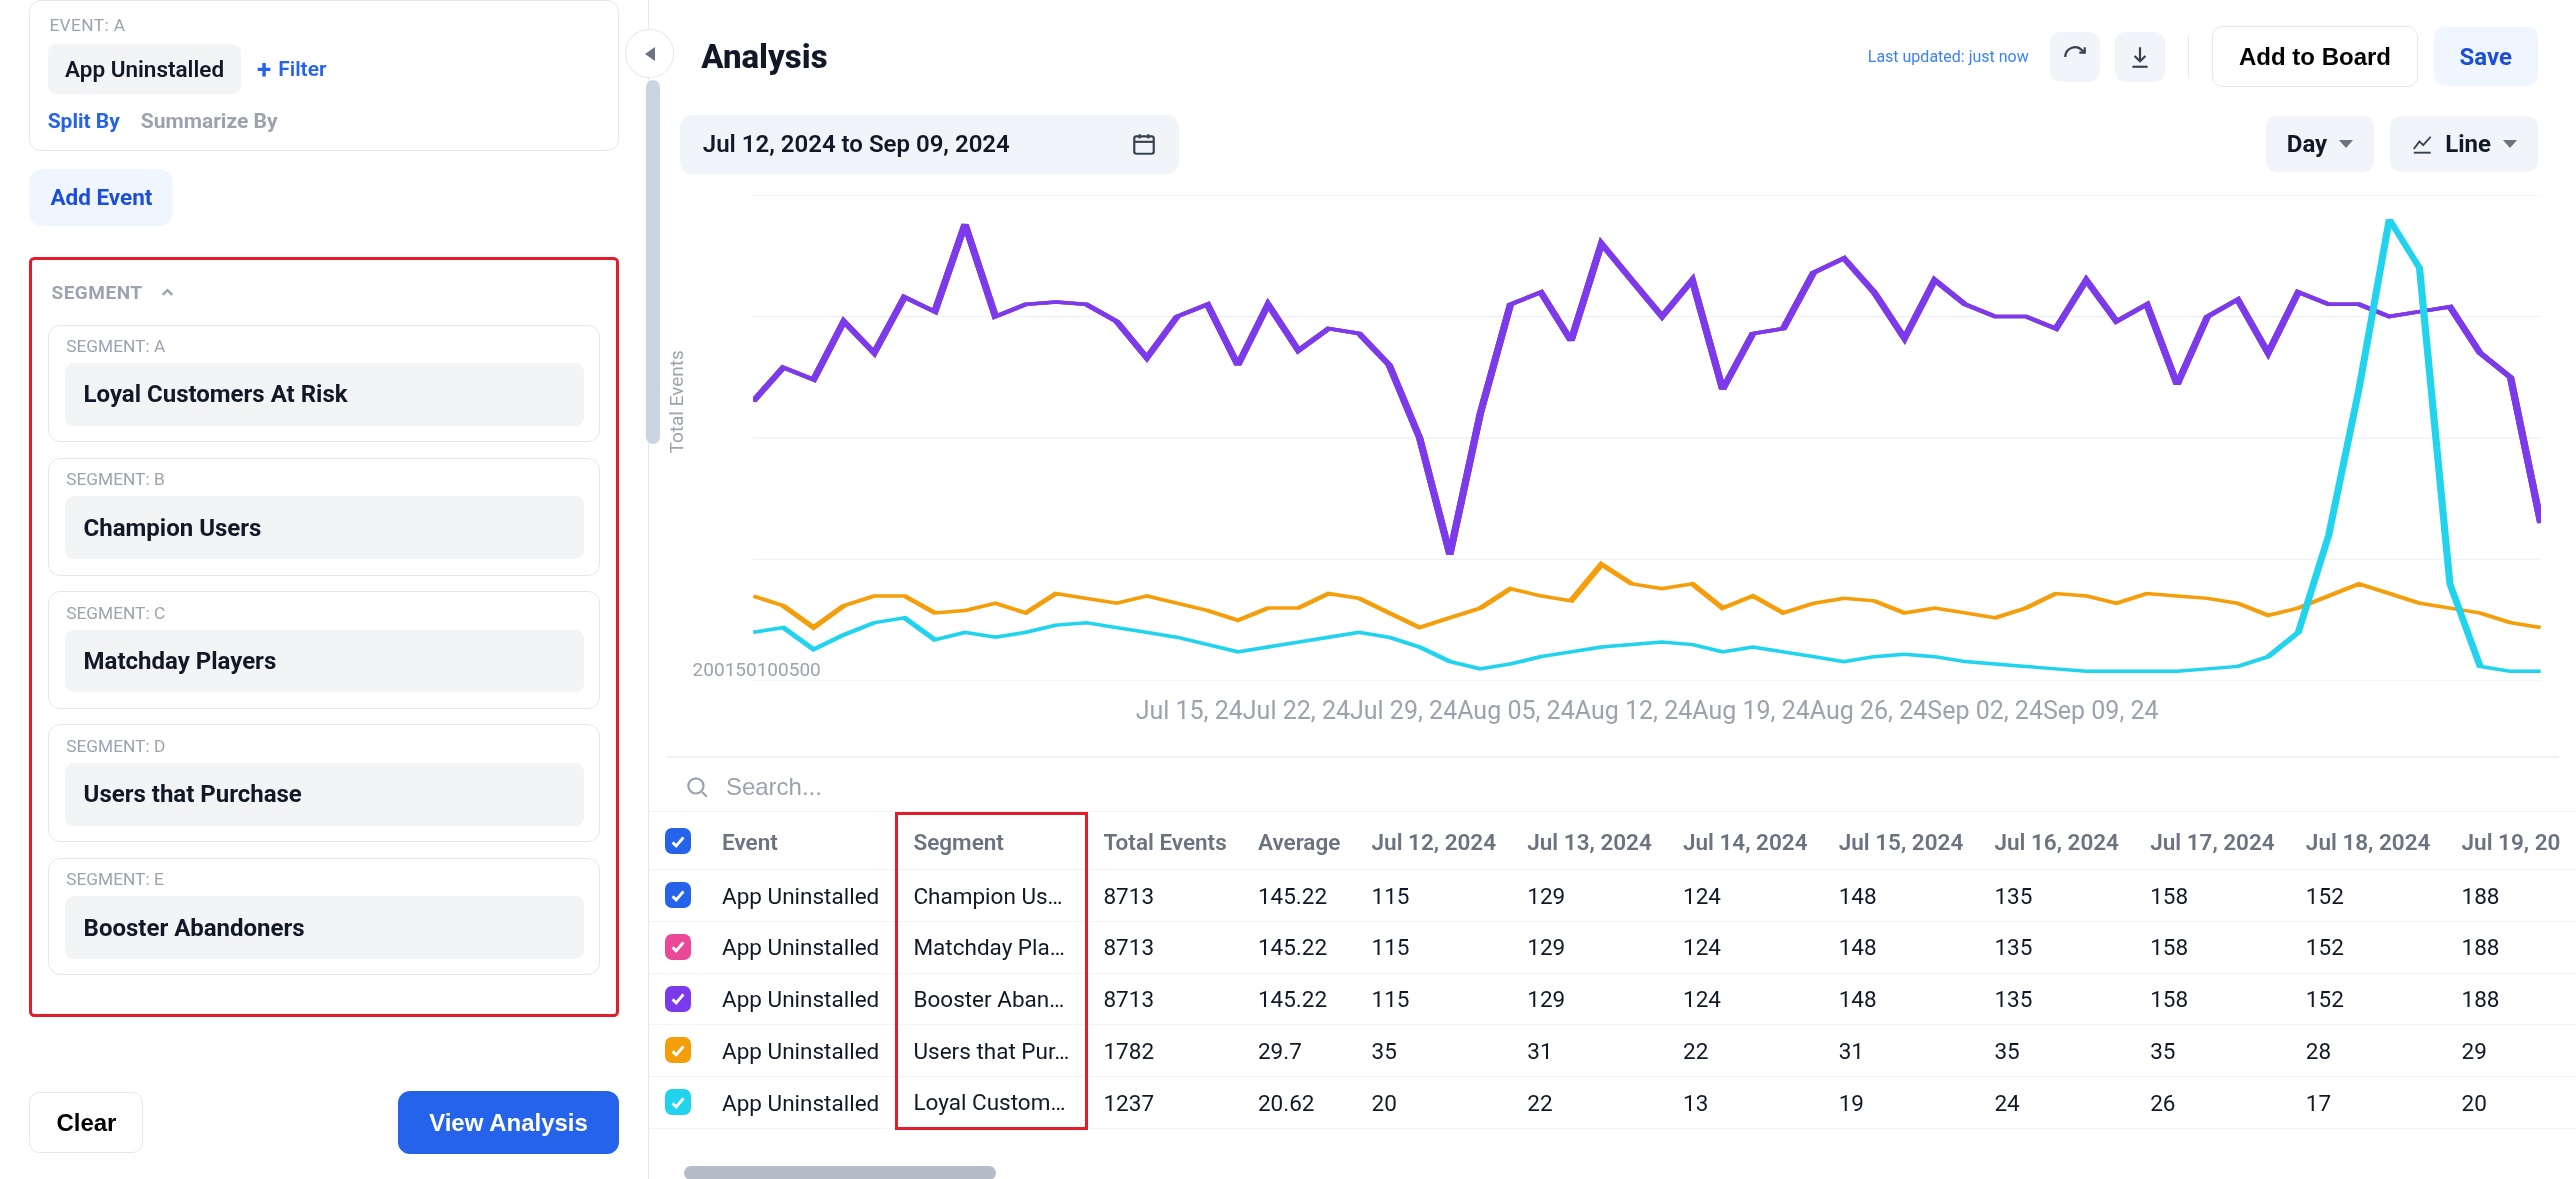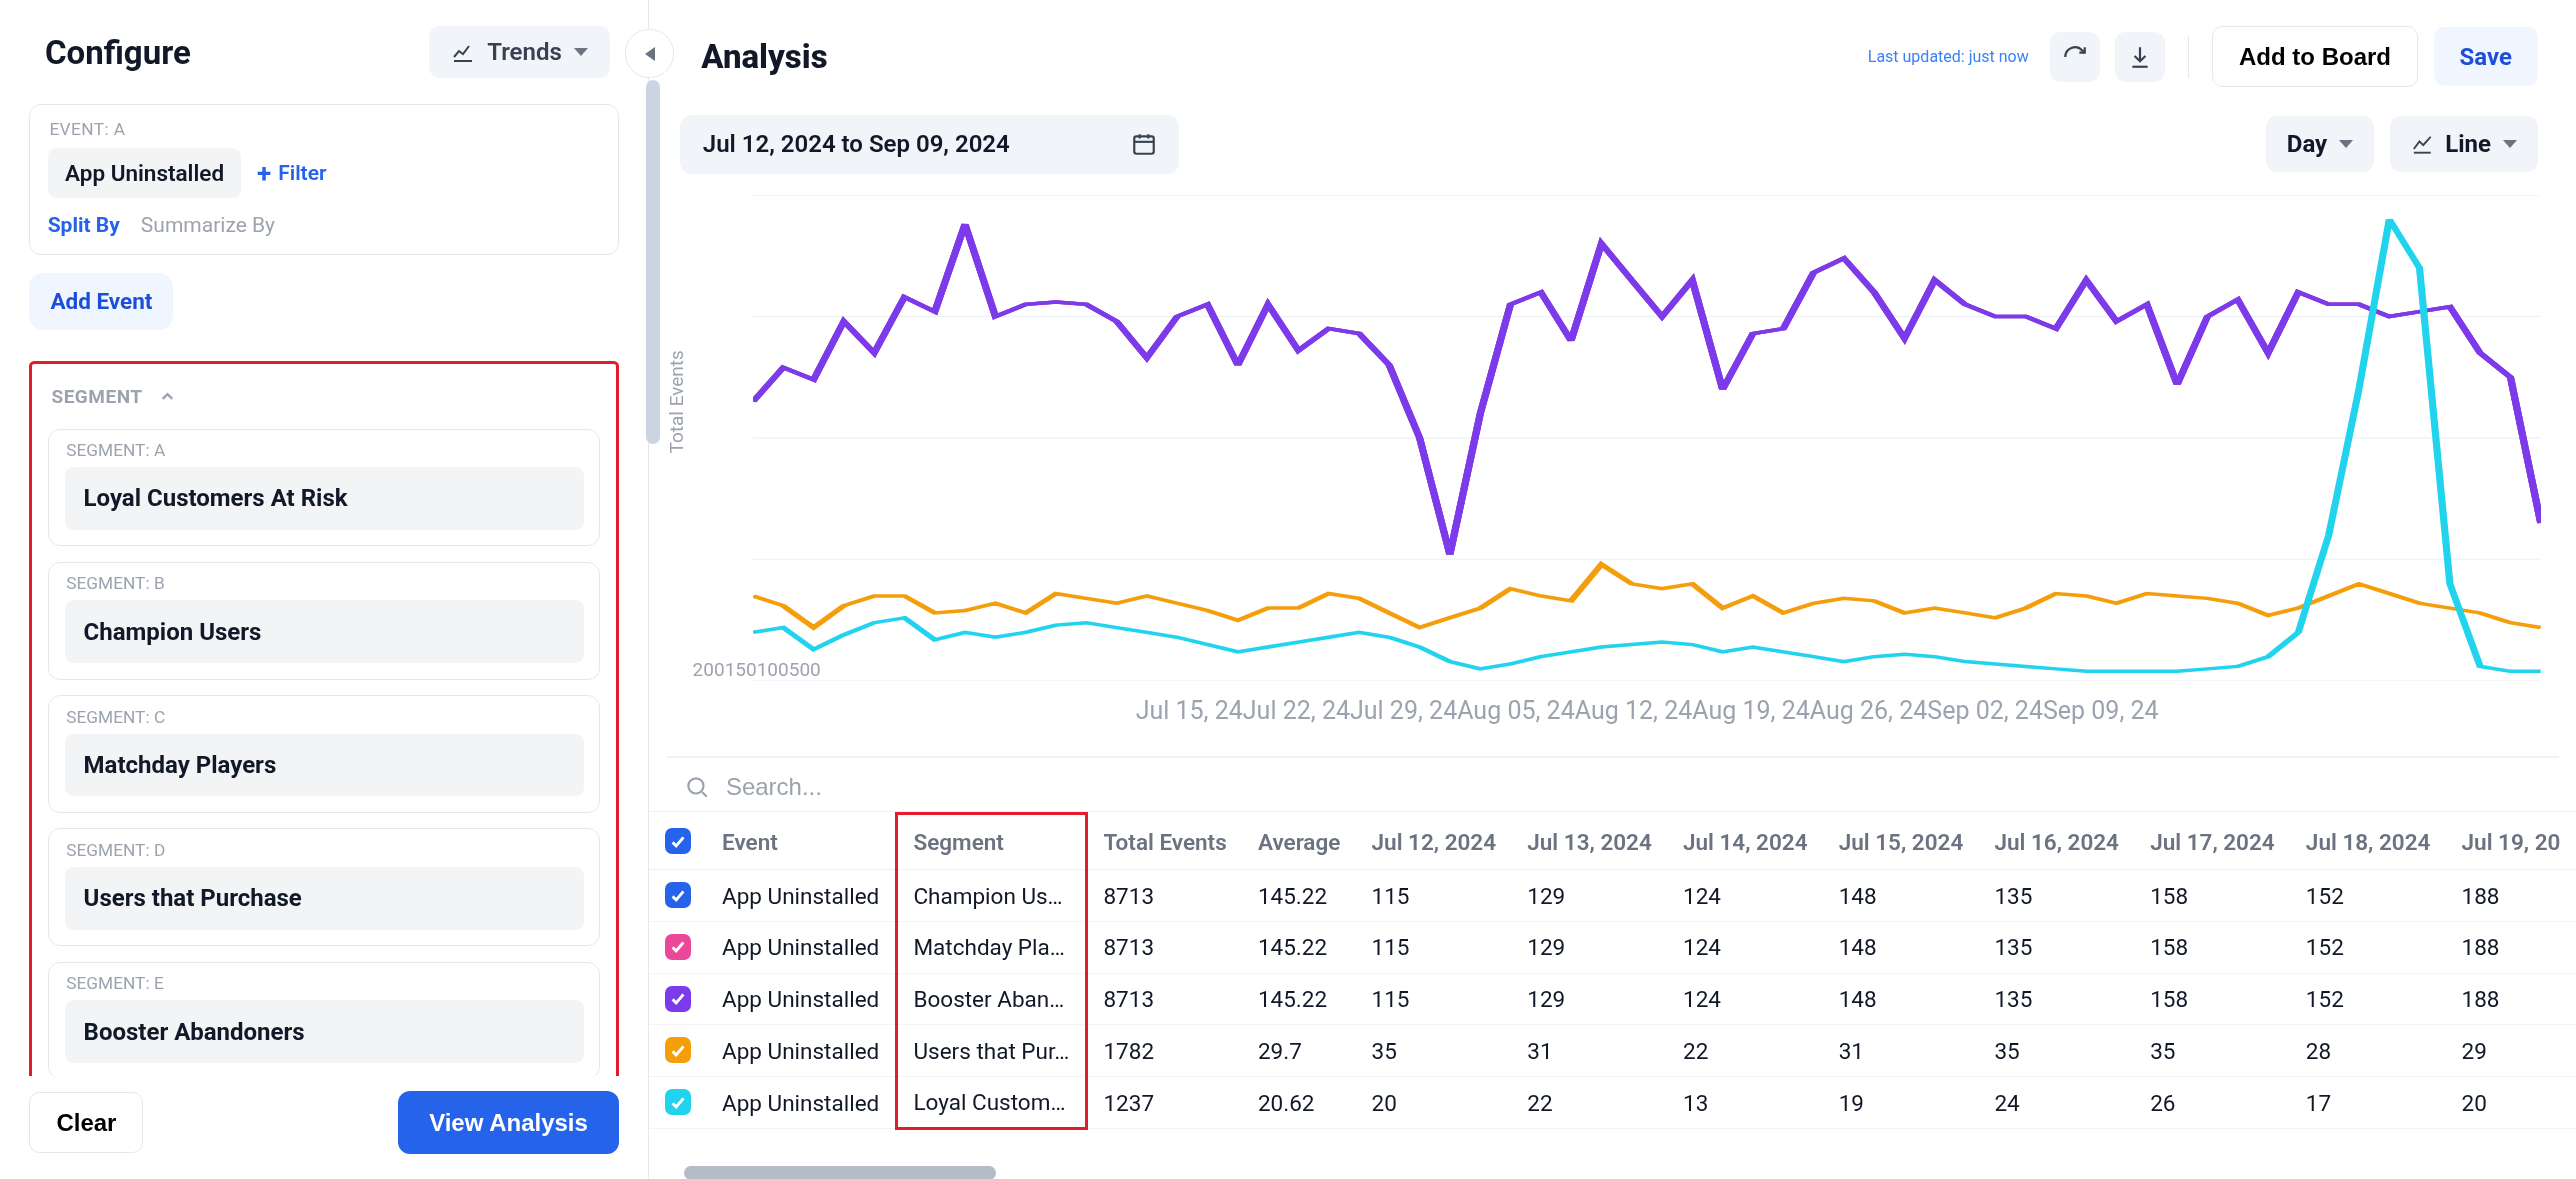--- a/index.html
+++ b/index.html
@@ -18,21 +18,21 @@
   
   .config-body { flex:1; overflow:auto; padding: 0 29.4px 10.4px 29.4px; }
   .event-card { border:1.7px solid #e5e7eb; border-radius:12px; padding: 8.7px 17.3px 17.3px 17.3px; margin-bottom:12px; }
   .event-card-header { font-size:17.3px; color:#9ca3af; letter-spacing:0.4px; padding:5.2px 1.7px 8.7px 1.7px; }
   .pill-row { display:flex; align-items:center; gap:15.6px; flex-wrap:wrap; }
   .pill { background:#f3f4f6; border-radius:8.7px; padding:12px 17.3px; font-size:22.5px; font-weight:600; }
   .plus-filter { display:flex; align-items:center; gap:7px; color:#2563eb; font-size:21px; font-weight:600; cursor:pointer; }
   .plus-filter .plus { color:#2563eb; font-size:26px; font-weight:700; line-height:1; }
   .splitby { margin-top:15.6px; display:flex; gap:21px; }
   .splitby-link { color:#2563eb; font-weight:700; font-size:21px; cursor:pointer; }
-  .summarize-link { color:#9ca3af; font-weight:400; font-size:21px; cursor:pointer; }
+  .summarize-link { color:#9ca3af; font-weight:700; font-size:21px; cursor:pointer; }
 
   .add-event { background:#eff6ff; color:#1d4ed8; border-radius:14px; padding:15.6px 21px; font-weight:700; font-size:22.5px; display:inline-block; cursor:pointer; margin-top:5.2px; }
 
   .segment-panel { border:3.5px solid #e11d2c; border-radius:5.2px; margin-top:31px; padding: 15.6px 10.4px 22.5px 10.4px; }
   .segment-header { display:flex; align-items:center; gap:15.6px; color:#9ca3af; font-size:19px; font-weight:700; letter-spacing:0.5px; padding:5.2px 8.7px 14px 8.7px; }
   .seg-card { border:1.7px solid #e5e7eb; border-radius:12px; padding:7px 15.6px 15.6px 15.6px; margin:7px 5.2px 15.6px 5.2px; }
   .seg-card .label { color:#9ca3af; font-size:17.3px; padding:3.5px 1.7px 7px 1.7px; }
   .seg-pill { background:#f3f4f6; border-radius:8.7px; padding:17.3px 19px; font-size:24px; font-weight:700; }
 
   .left-footer { display:flex; justify-content:space-between; align-items:center; padding: 15.6px 29.4px 26px 29.4px; }
@@ -94,31 +94,20 @@
   .hscrollhint .bar { height:14px; border-radius:7px; background:#b4bcc8; width:312px; margin-left:17.3px; }
 
   .chev-up-svg { width:19px; height:19px; }
 </style>
 </head>
 <body>
 
 <div class="app">
 
   <div class="left">
-    <div class="left-header">
-      <div class="left-title">Configure</div>
-      <div class="trends-btn">
-        <svg viewBox="0 0 24 24" fill="none" stroke="#374151" stroke-width="2">
-            <path d="M3 17l5-6 4 3 6-8"></path>
-            <path d="M3 21h18"></path>
-          </svg>
-        <span>Trends</span>
-        <span class="chev-down"></span>
-      </div>
-    </div>
 
     <div class="config-body">
       <div class="event-card">
         <div class="event-card-header">EVENT: A</div>
         <div class="pill-row">
           <div class="pill">App Uninstalled</div>
           <div class="plus-filter">
             <span class="plus">+</span>
             <span>Filter</span>
           </div>

